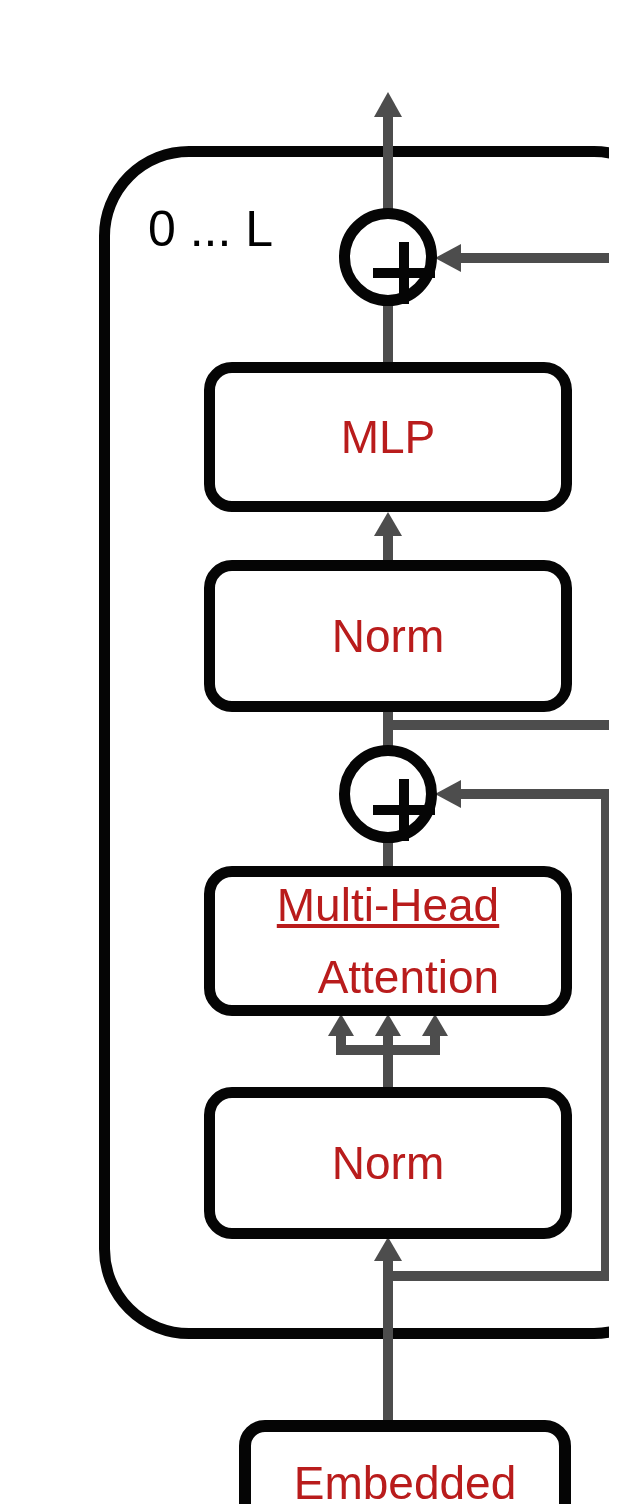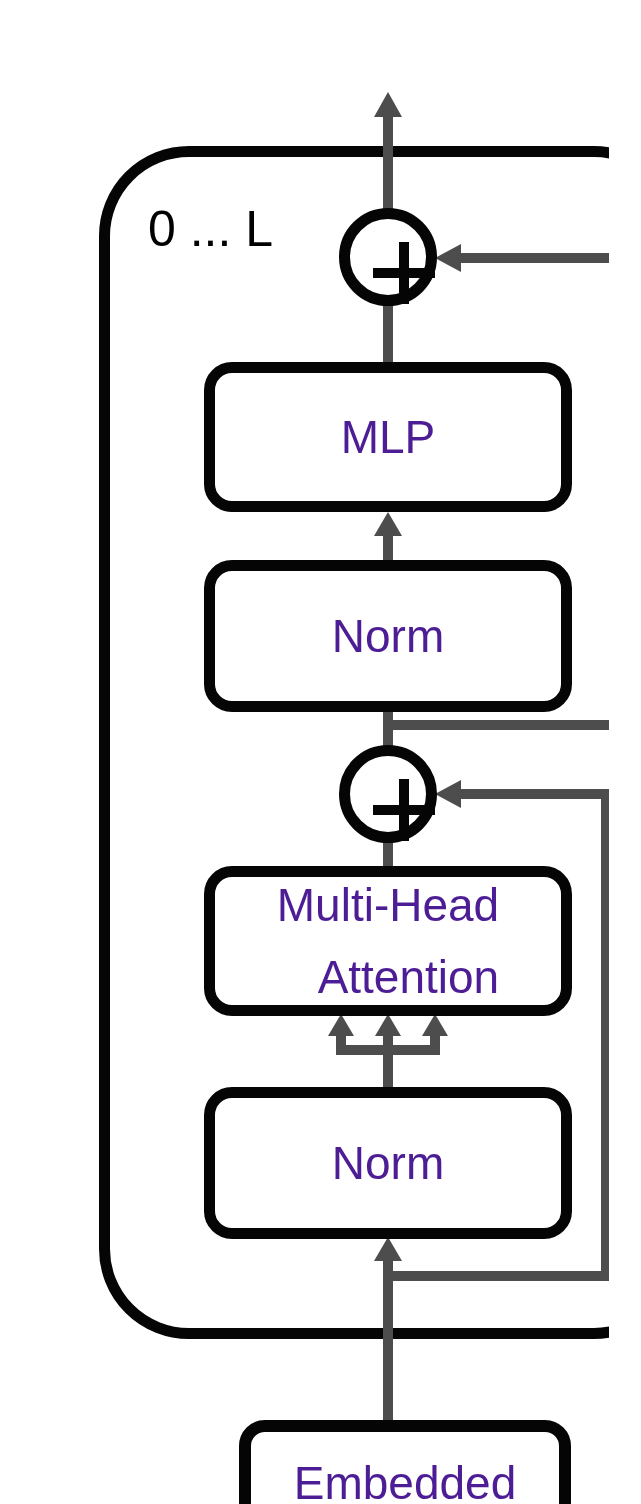--- a/index.html
+++ b/index.html
@@ -30,21 +30,21 @@
     font-size:50px;line-height:1;
     color:#000;white-space:pre;
   }
   
   .node{
     border:11px solid var(--black);
     border-radius:28px;
     background:var(--white);
     display:flex;align-items:center;justify-content:center;
     text-align:center;
-    font-size:46px;line-height:56px;color:#4c1d95;
+    font-size:46px;line-height:56px;color:#b91c1c;
   }
   .node.mlp   {left:140px;top:298px;width:368px;height:150px;}
   .node.norm1 {left:140px;top:496px;width:368px;height:152px;}
   .node.mha   {left:140px;top:802px;width:368px;height:150px;}
   .node.norm2 {left:140px;top:1023px;width:368px;height:152px;}
   .node.embed {left:175px;top:1356px;width:332px;height:126px;border-width:12px;border-radius:26px;line-height:50px;}
   
   .add-circle{
     width:98px;height:98px;
     border:11px solid var(--black);
@@ -109,21 +109,21 @@
   <div class="abs node mlp">
     <span>MLP</span>
   </div>
 
   <div class="abs node norm1">
     <span>Norm</span>
   </div>
 
   <div class="abs node mha">
     <span>
-      <span style="display:block;">Multi-Head</span>
+      <span style="display:block;text-decoration:underline;">Multi-Head</span>
       <span style="display:block;text-align:right;">Attention</span>
     </span>
   </div>
 
   <div class="abs node norm2">
     <span>Norm</span>
   </div>
 
   <div class="abs node embed">
     <span>

